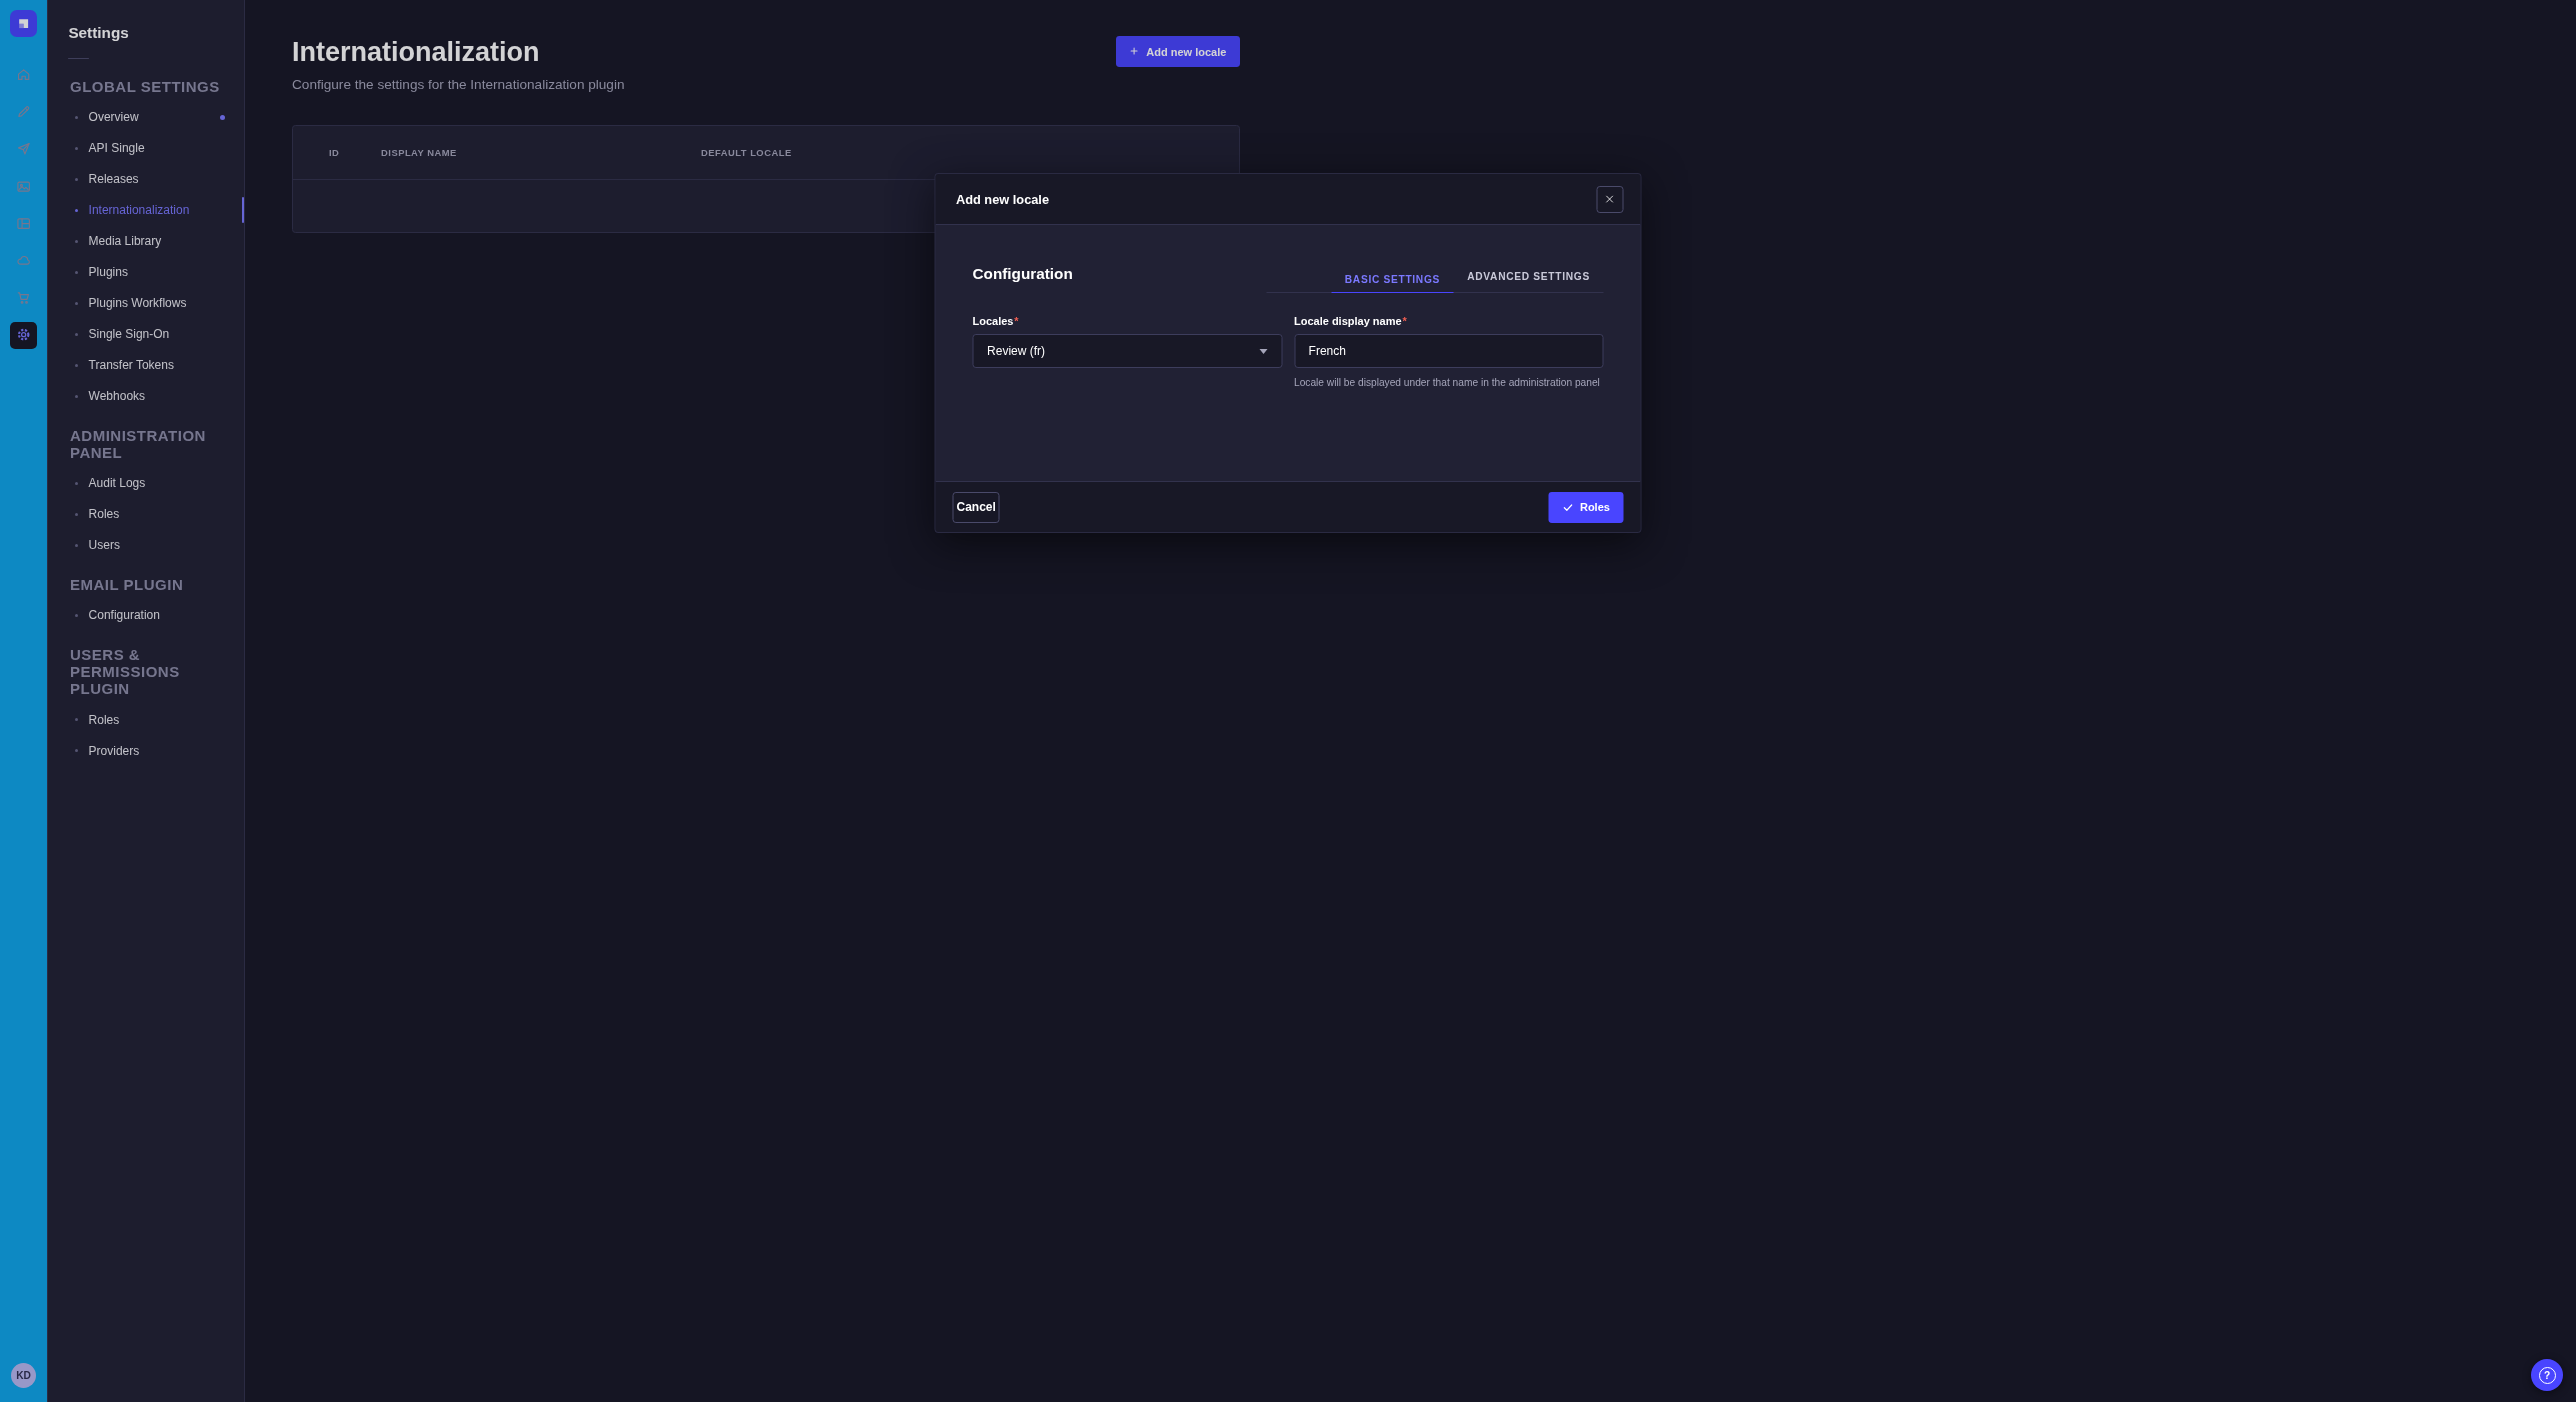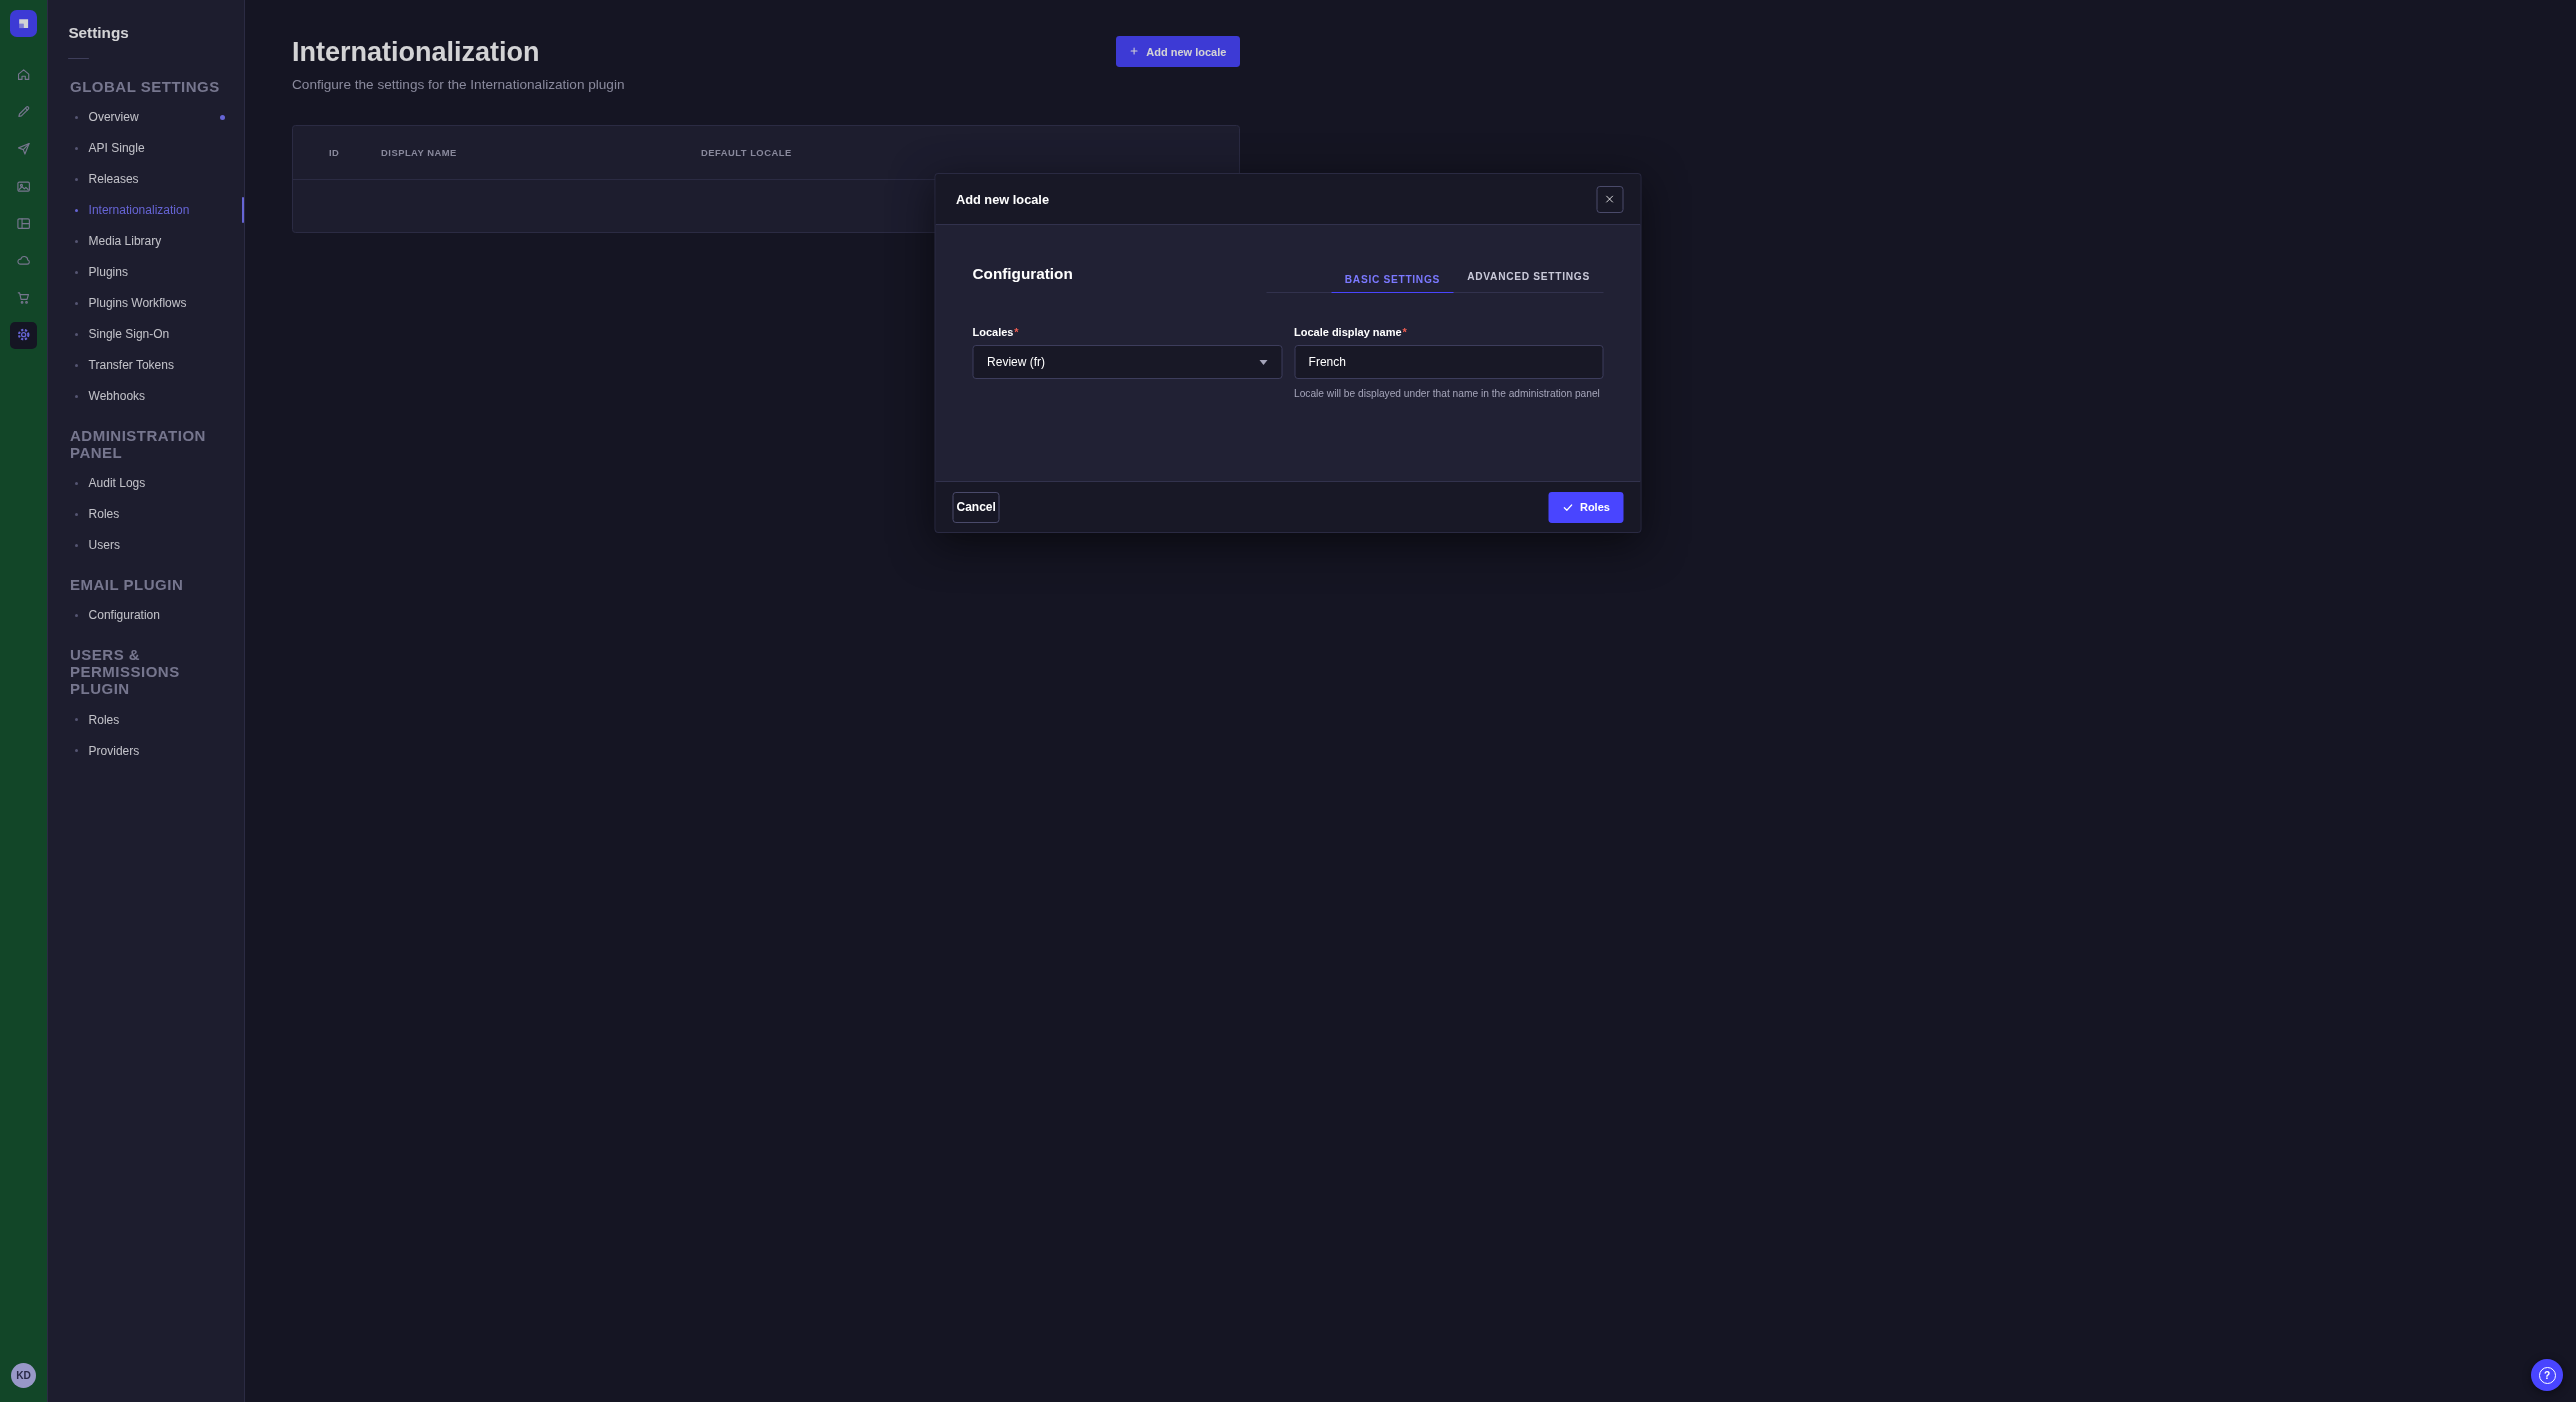--- a/index.html
+++ b/index.html
@@ -9,21 +9,21 @@
     font-family:"Liberation Sans", sans-serif;
     color:#ffffff;
     overflow:hidden;
     position:relative;
   }
   svg { display:block; }
 
   
   .rail {
     position:fixed; left:0; top:0; bottom:0; width:48px;
-    background:#14532d; border-right:0.9px solid #32324d;
+    background:#0ea5e9; border-right:0.9px solid #32324d;
     display:flex; flex-direction:column; align-items:center;
     padding:10.2px 0 13.6px; z-index:5;
   }
   .rail-logo {
     width:27px; height:27px; border-radius:6.8px; background:#4945ff;
     display:flex; align-items:center; justify-content:center;
     margin-bottom:24px; cursor:pointer; flex:none;
   }
   .rail-icon-btn {
     width:27px; height:27px; border-radius:5.1px;
@@ -115,21 +115,21 @@
   .close-btn svg { width:10.2px; height:10.2px; }
   .modal-body { height:256px; padding:37px 37px 0; }
   .config-row { display:flex; align-items:flex-end; justify-content:space-between; }
   .config-title { font-size:15.3px; font-weight:700; padding-bottom:10.2px; }
   .tabs { display:flex; border-bottom:0.9px solid #32324d; padding-left:65px; }
   .tab {
     padding:8.5px 13.6px 10.2px; font-size:10.2px; font-weight:700; letter-spacing:0.7px;
     color:#c9c9d9; cursor:pointer; background:none; border:none; font-family:inherit;
   }
   .tab.active { color:#7b79ff; border-bottom:1.7px solid #4945ff; margin-bottom:-0.9px; padding-bottom:3px; }
-  .fields { display:flex; gap:12px; margin-top:33px; }
+  .fields { display:flex; gap:12px; margin-top:22px; }
   .field { flex:1; min-width:0; }
   .field-label { font-size:11px; font-weight:600; margin-bottom:6px; line-height:13.6px; }
   .required-mark { color:#ee5e52; margin-left:0.9px; }
   .control {
     height:34px; width:100%; background:#181826; border:0.9px solid #3d3d5c; border-radius:3.4px;
     display:flex; align-items:center; justify-content:space-between;
     padding:0 13.6px; font-size:12px; color:#ffffff; cursor:pointer;
   }
   input.control { cursor:text; font-family:inherit; outline:none; }
   .caret { width:0; height:0; border-left:4.3px solid transparent; border-right:4.3px solid transparent; border-top:5.1px solid #a5a5ba; }

